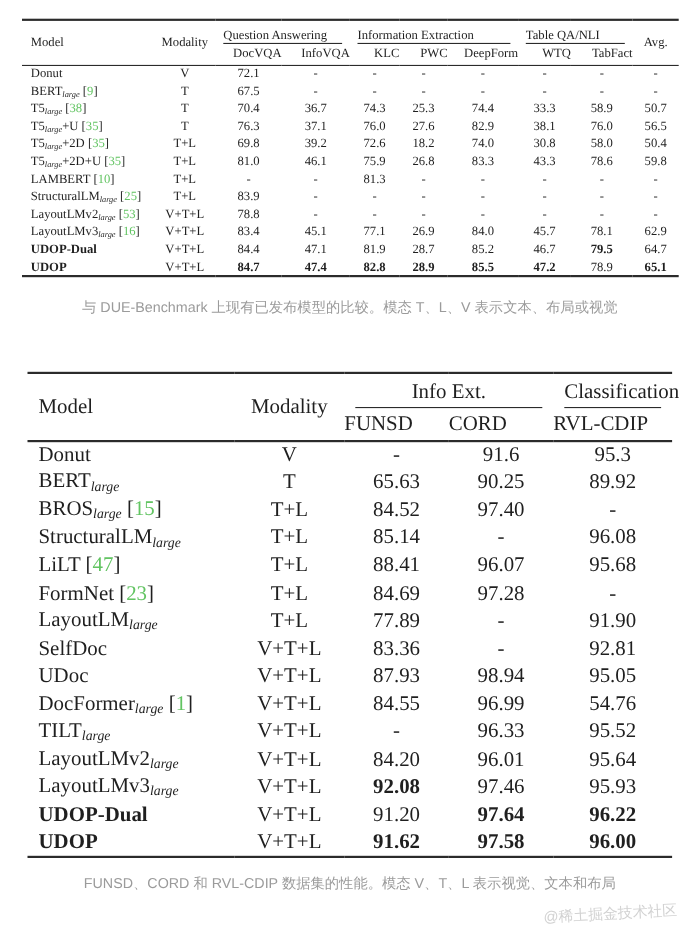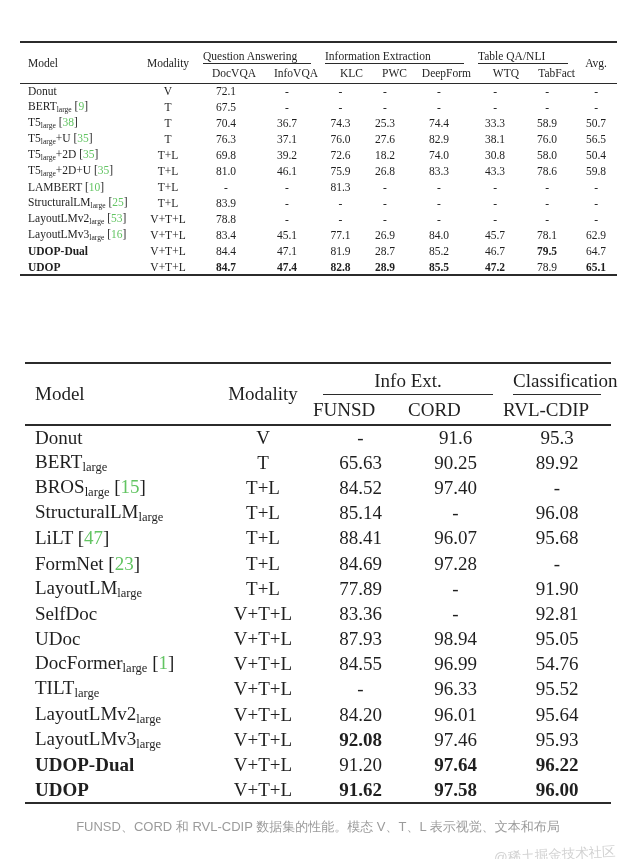--- a/index.html
+++ b/index.html
@@ -1,26 +1,26 @@
 <!DOCTYPE html>
 <html><head>
 <meta charset="utf-8">
 <style>
   * { margin:0; padding:0; box-sizing:border-box; }
   html,body { background:#ffffff; }
   body {
     width:636px; height:859px; position:relative; overflow:hidden;
     font-family:"Liberation Serif","DejaVu Serif",serif; color:#1f1f1f;
   }
-  .page { position:absolute; inset:0; background:#ffffff;margin-top:24px; }
+  .page { position:absolute; inset:0; background:#ffffff; }
 
   table { border-collapse:collapse; table-layout:fixed; width:100%; }
   th { font-weight:normal; }
   .b { font-weight:bold; }
-  .sub { font-size:0.66em; vertical-align:-0.24em; letter-spacing:0; }
+  .sub { font-size:0.66em; vertical-align:-0.24em; letter-spacing:0;font-style:italic; }
   .ref { color:#62c462; }
 
   
   .t1 { position:absolute; left:20px; top:17px; width:597px; }
   .t1 table {
     border-top:2px solid #2b2b2b; border-bottom:2px solid #2b2b2b;
     font-size:11.5px;
   }
   .t1 thead { border-bottom:1.8px solid #2b2b2b; }
   .t1 .th-model { text-align:left; padding-left:8px; vertical-align:middle; }
@@ -246,20 +246,21 @@
             <td class="c-val b">28.9</td>
             <td class="c-val b">85.5</td>
             <td class="c-val b">47.2</td>
             <td class="c-val">78.9</td>
             <td class="c-val b">65.1</td>
           </tr>
         </tbody>
     </table>
   </div>
 
+  <div class="caption cap1">与 DUE-Benchmark 上现有已发布模型的比较。模态 T、L、V 表示文本、布局或视觉</div>
 
   <div class="t2">
     <table>
       <colgroup>
         <col style="width:188px">
           <col style="width:100px">
         <col style="width:95px">
           <col style="width:95px">
         <col style="width:108px">
       </colgroup>

